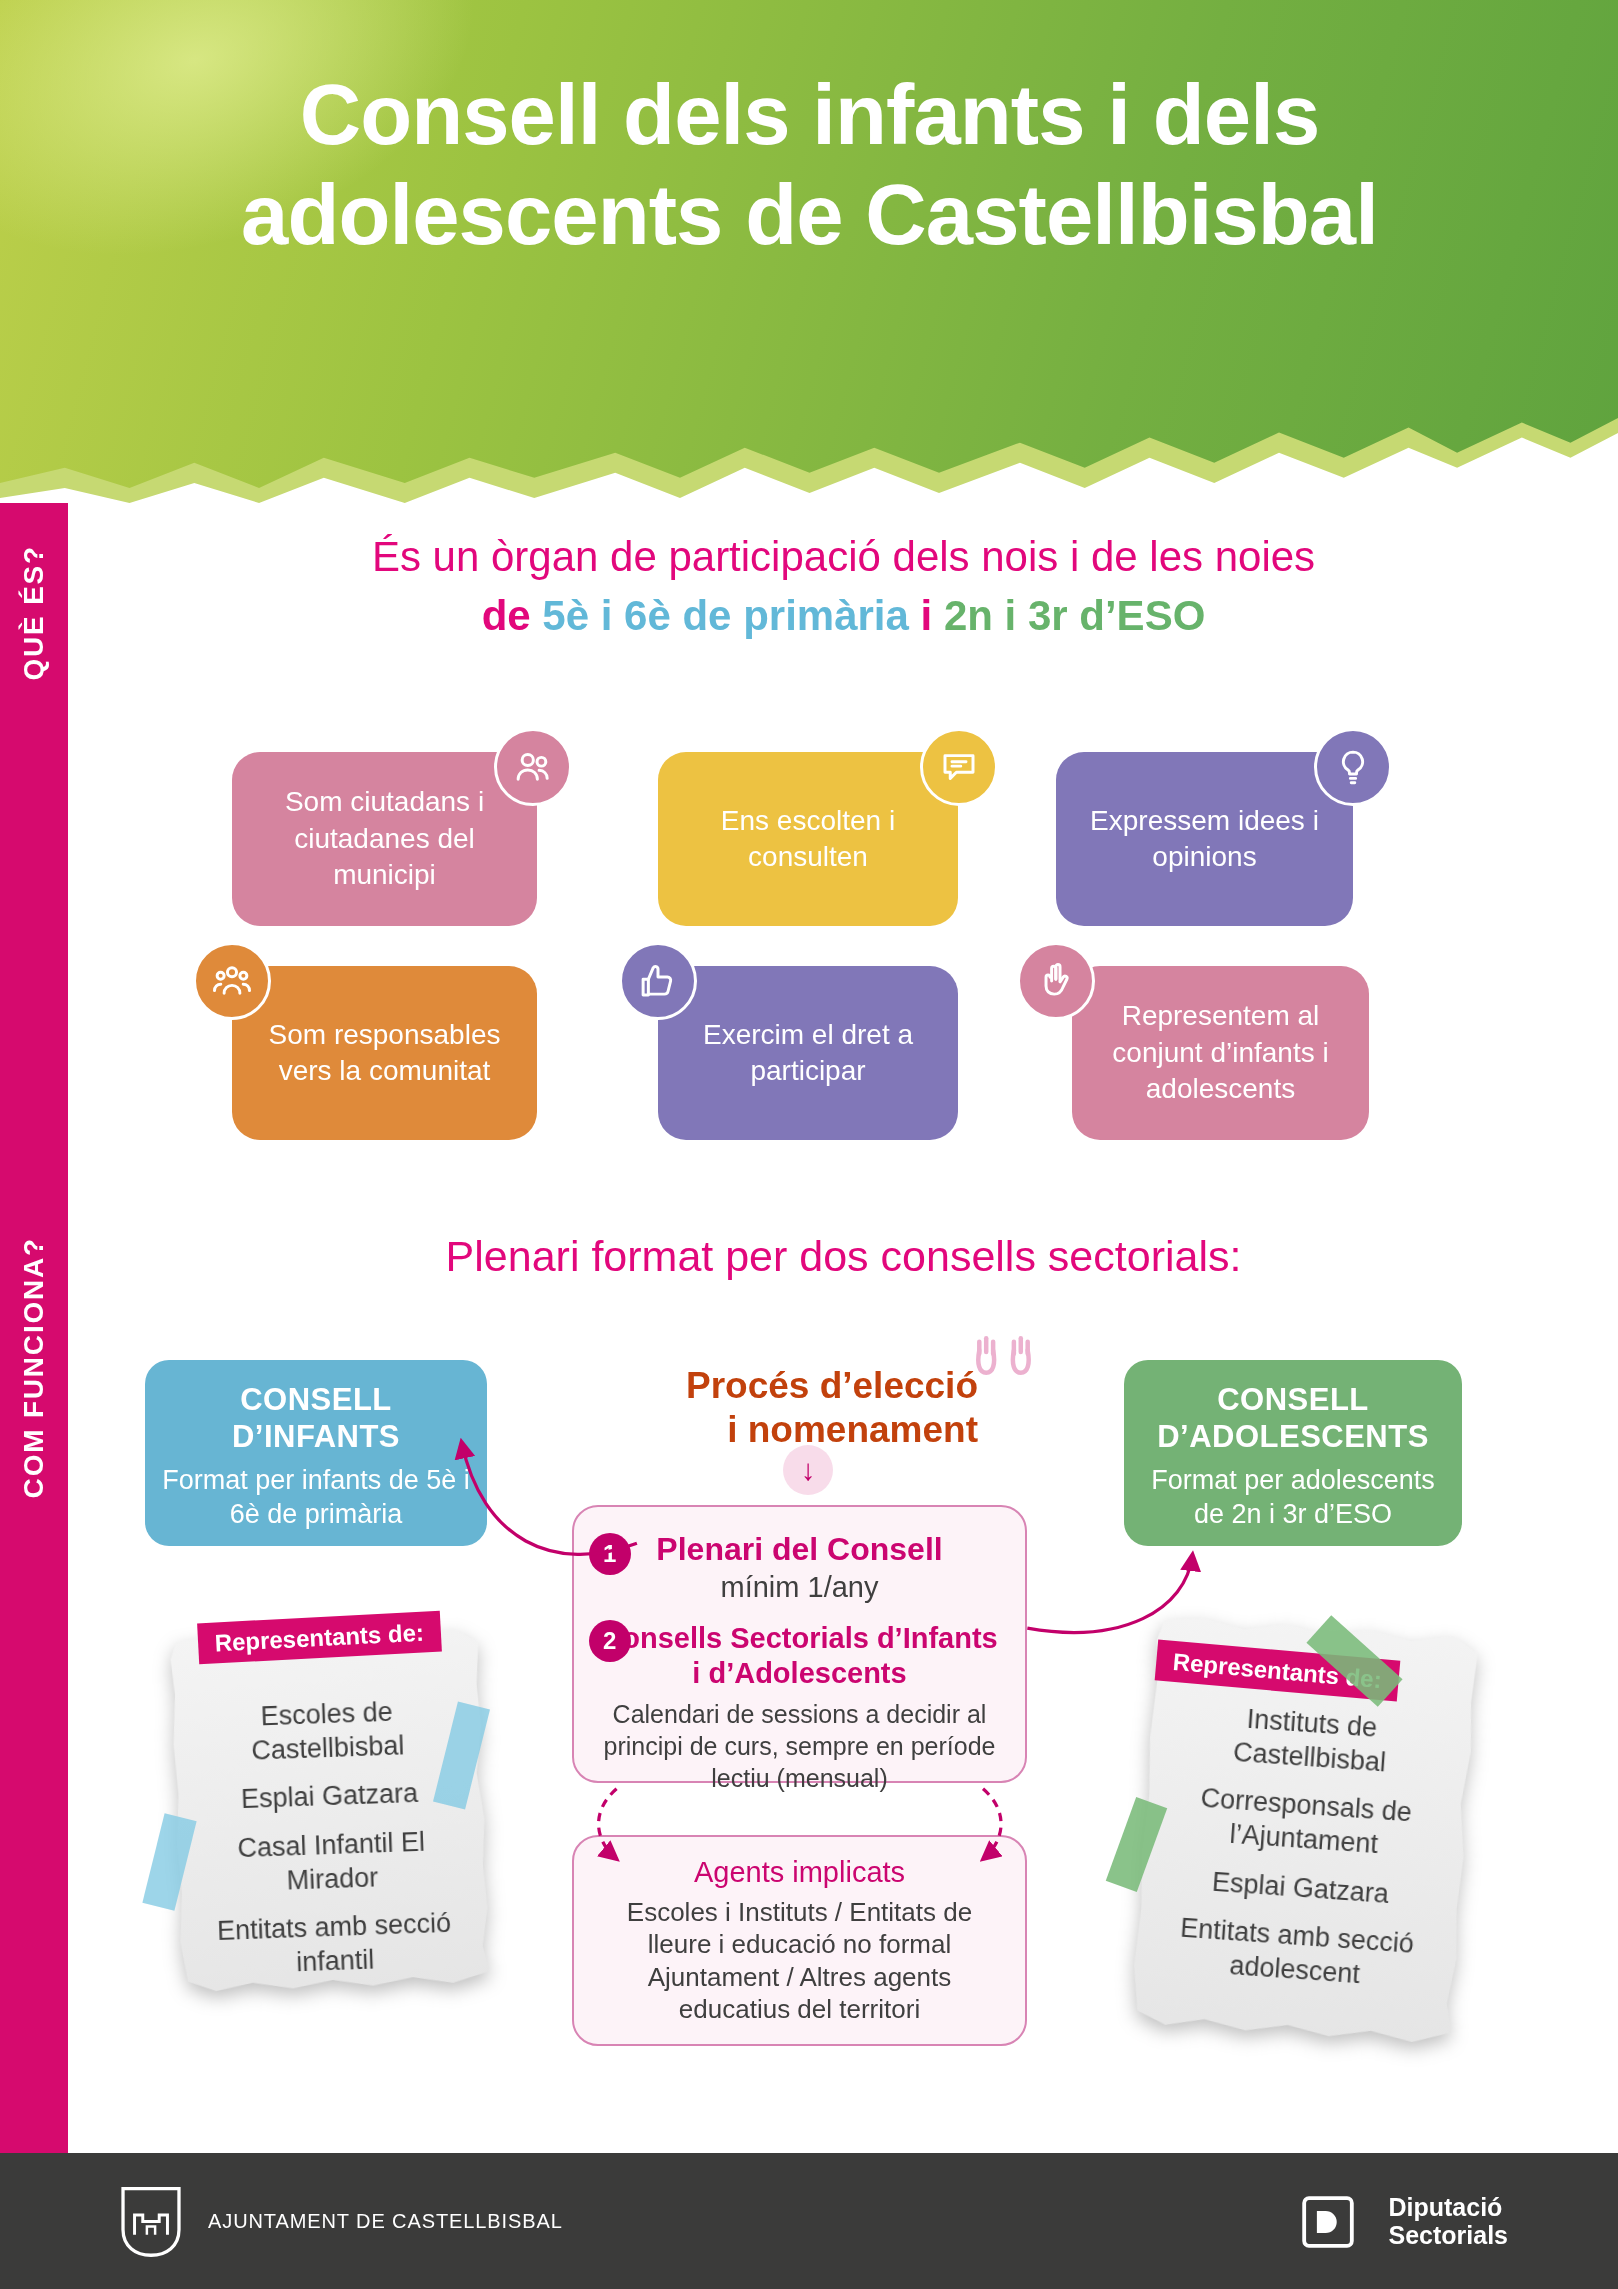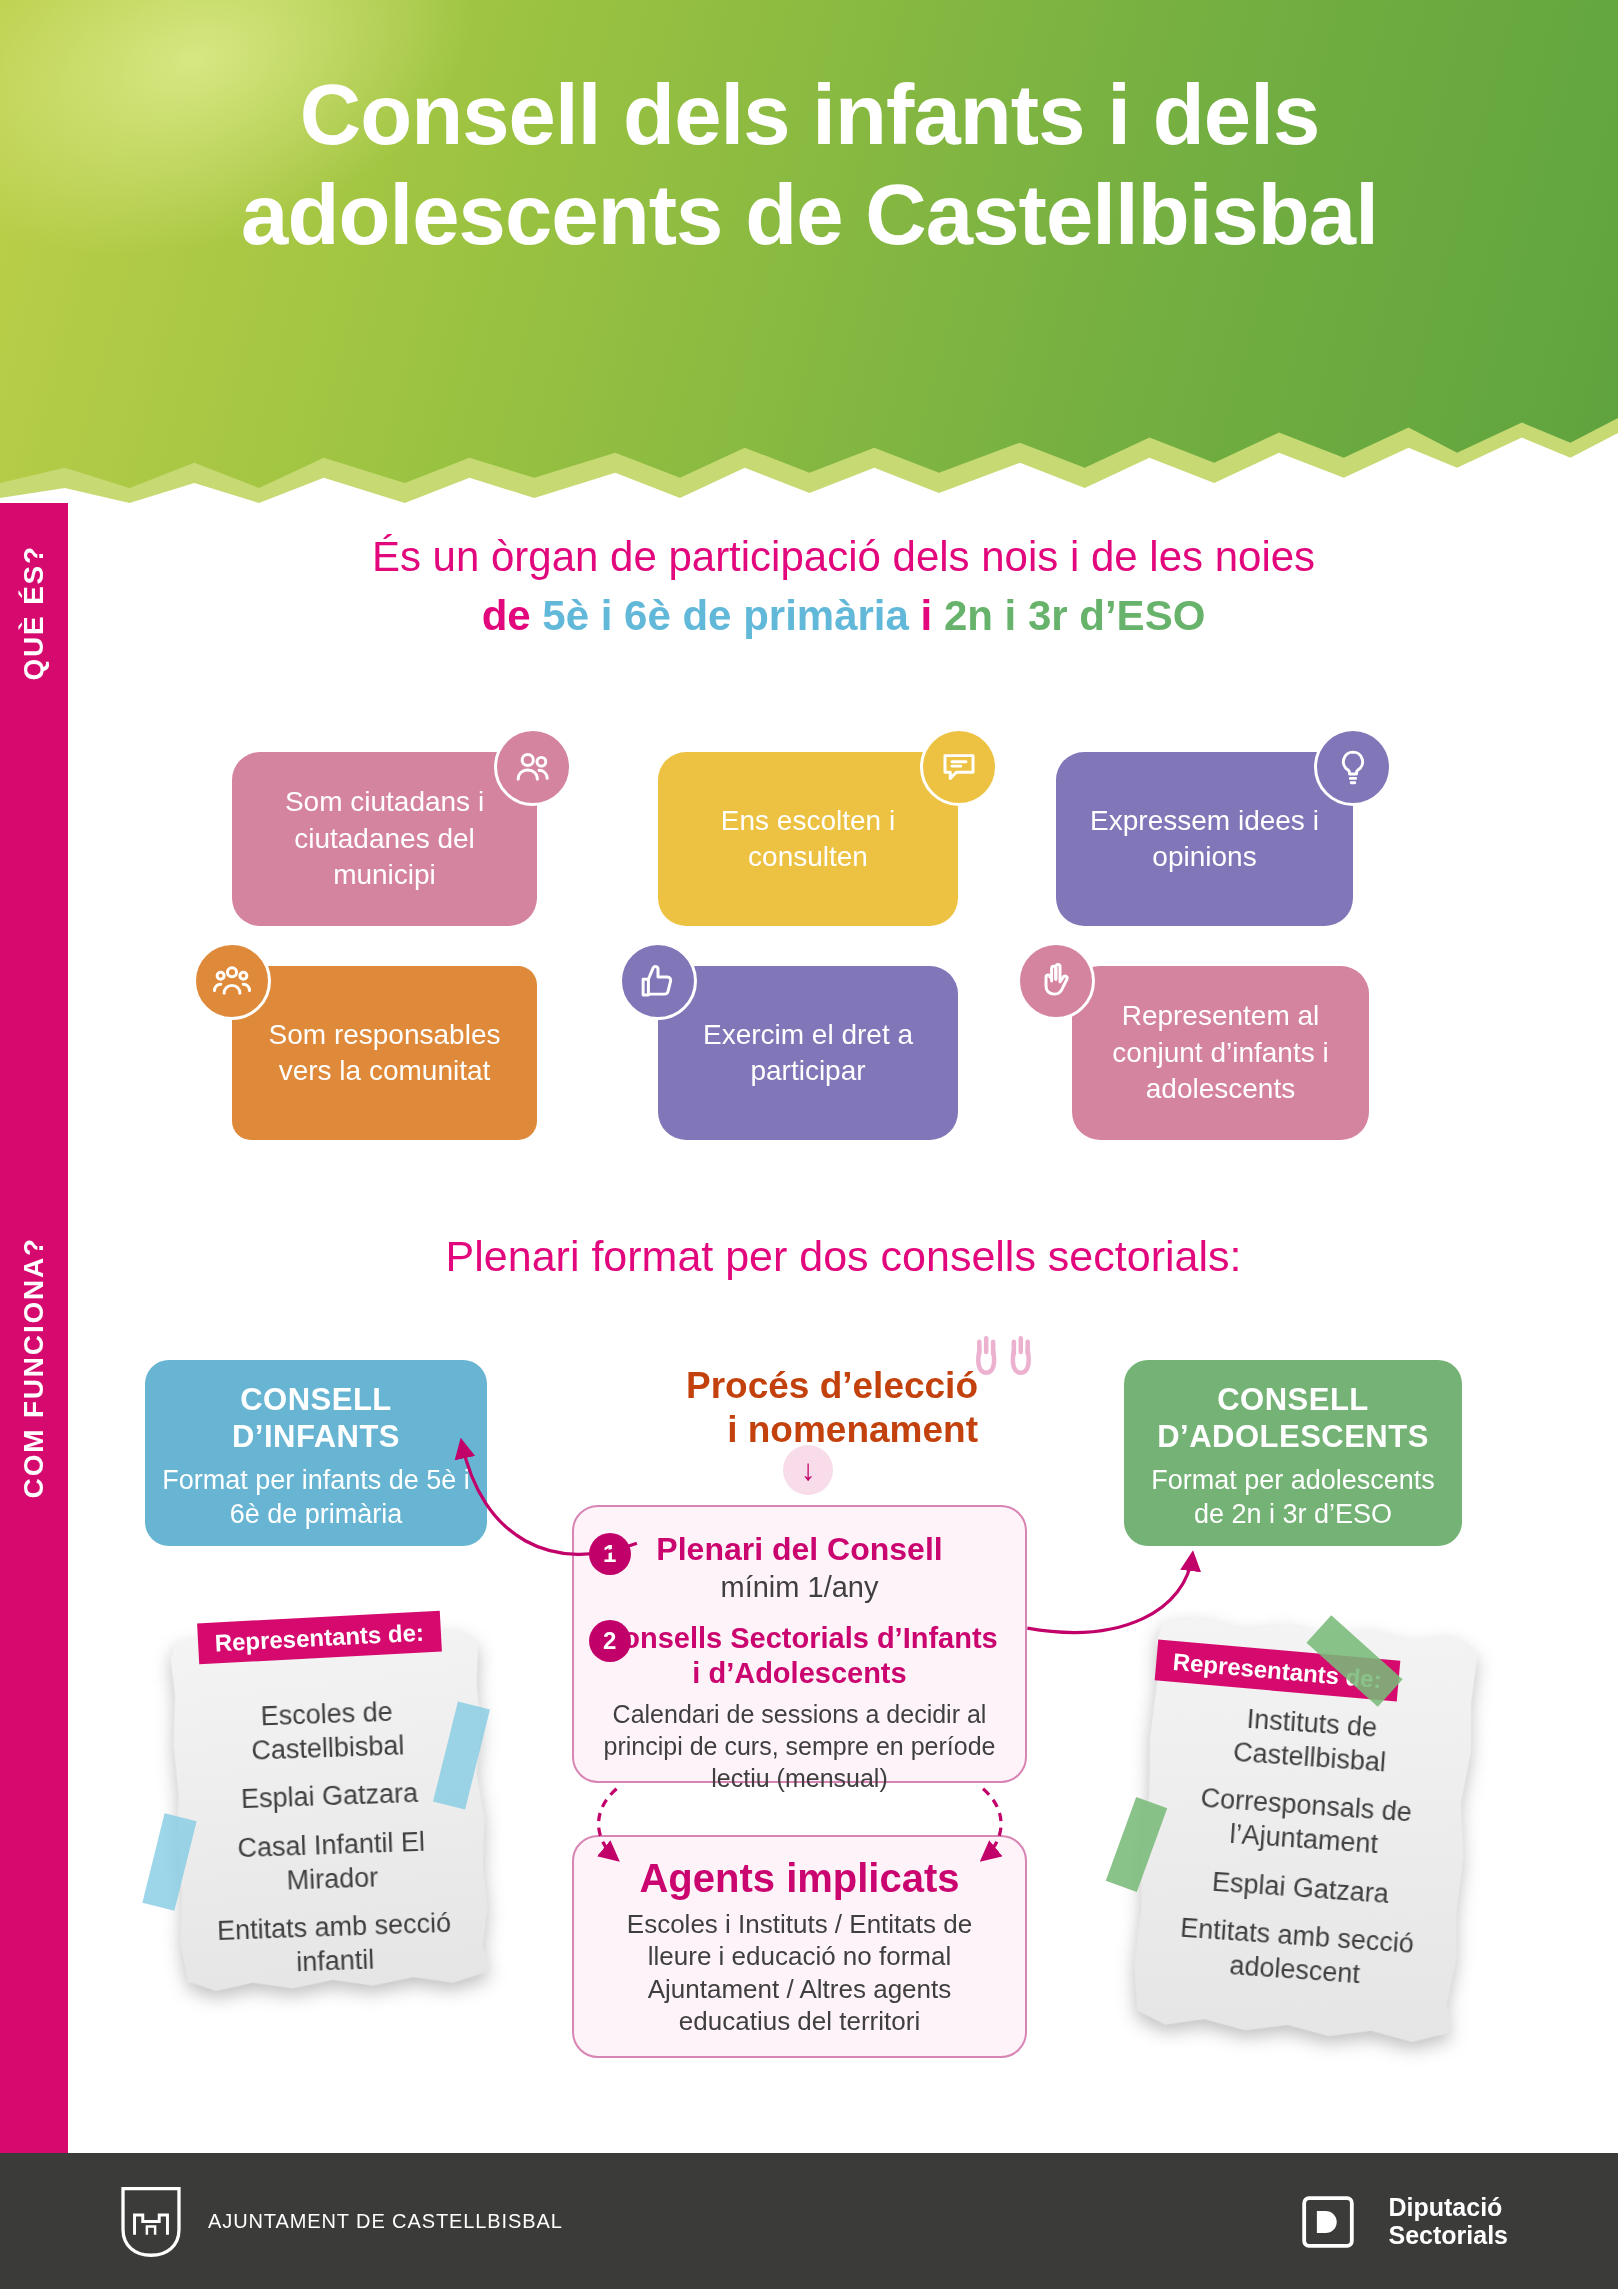--- a/index.html
+++ b/index.html
@@ -32,21 +32,21 @@
   .intro-1{top:533px;font-size:42px;color:#e2077c;}
   .intro-2{top:592px;font-size:42px;font-weight:bold;}
   .intro-3{top:655px;font-size:33px;color:#3f3f3f;}
   .c-mag{color:#e2077c;} .c-blue{color:#62b8d8;} .c-green{color:#67b36b;}
 
   
   .benefit-box{position:absolute;border-radius:28px;color:#fff;display:flex;align-items:center;
     justify-content:center;text-align:center;font-size:28px;line-height:1.3;
     padding:11px 29.5px;box-sizing:border-box;}
   .bg-rose{background:#d5849f;} .bg-yellow{background:#edc242;}
-  .bg-purple{background:#8177b8;} .bg-orange{background:#df8a3a;border-radius:19px;}
+  .bg-purple{background:#8177b8;} .bg-orange{background:#df8a3a;}
   .b1{left:232px;top:752px;width:305px;height:174px;}
   .b2{left:658px;top:752px;width:300px;height:174px;}
   .b3{left:1056px;top:752px;width:297px;height:174px;}
   .b4{left:232px;top:966px;width:305px;height:174px;}
   .b5{left:658px;top:966px;width:300px;height:174px;}
   .b6{left:1056px;top:966px;width:297px;height:174px;margin-left:16px;}
   .icon-circle{position:absolute;width:78px;height:78px;border-radius:50%;
     border:3.7px solid #fff;box-sizing:border-box;display:flex;align-items:center;
     justify-content:center;z-index:2;}
   .icon-circle svg{width:42px;height:42px;stroke:#fff;fill:none;
@@ -73,21 +73,21 @@
     box-sizing:border-box;text-align:center;z-index:2;}
   .plenari{left:572px;top:1505px;width:455px;height:278px;padding:24px 26px;}
   .agents{left:572px;top:1835px;width:455px;min-height:196px;padding:18.5px 22px;}
   .num-circle{position:absolute;width:42px;height:42px;border-radius:50%;background:#c2006a;
     color:#fff;font-weight:bold;font-size:24px;display:flex;align-items:center;justify-content:center;}
   .n1{left:14.8px;top:26px;} .n2{left:14.8px;top:113px;}
   .p-title{font-weight:bold;color:#cb0570;font-size:32px;line-height:1.15;}
   .p-title2{font-weight:bold;color:#cb0570;font-size:29px;line-height:1.2;margin-top:16.6px;}
   .p-sub{color:#3f3f3f;font-size:29px;margin-top:3.7px;}
   .p-body{color:#3f3f3f;font-size:25px;line-height:1.28;margin-top:7.4px;}
-  .a-title{font-weight:bold;color:#cb0570;font-size:40px;}
+  .a-title{font-weight:normal;color:#cb0570;font-size:29px;}
   .a-body{color:#3f3f3f;font-size:26px;line-height:1.25;margin-top:7.4px;}
 
   .arrows{position:absolute;left:0;top:0;width:1619px;height:2290px;pointer-events:none;z-index:3;}
 
   
   .note-wrap{position:absolute;filter:drop-shadow(0 7.4px 9.2px rgba(0,0,0,.25));z-index:4;}
   .note{width:100%;height:100%;background:linear-gradient(175deg,#f4f4f4,#e5e5e5);
     box-sizing:border-box;
     clip-path:polygon(2% 1%,14% 0%,27% 2%,40% 0%,53% 2%,66% 0%,79% 2%,92% 0%,100% 4%,99% 16%,100% 28%,98% 41%,100% 54%,99% 67%,100% 79%,98% 90%,100% 97%,88% 100%,75% 98%,62% 100%,49% 98%,36% 100%,23% 98%,11% 100%,2% 97%,0% 86%,1% 72%,0% 58%,1% 44%,0% 30%,1% 16%,0% 6%);}
   .note-left-wrap{left:176px;top:1633px;width:308px;height:354px;transform:rotate(-2deg);}

